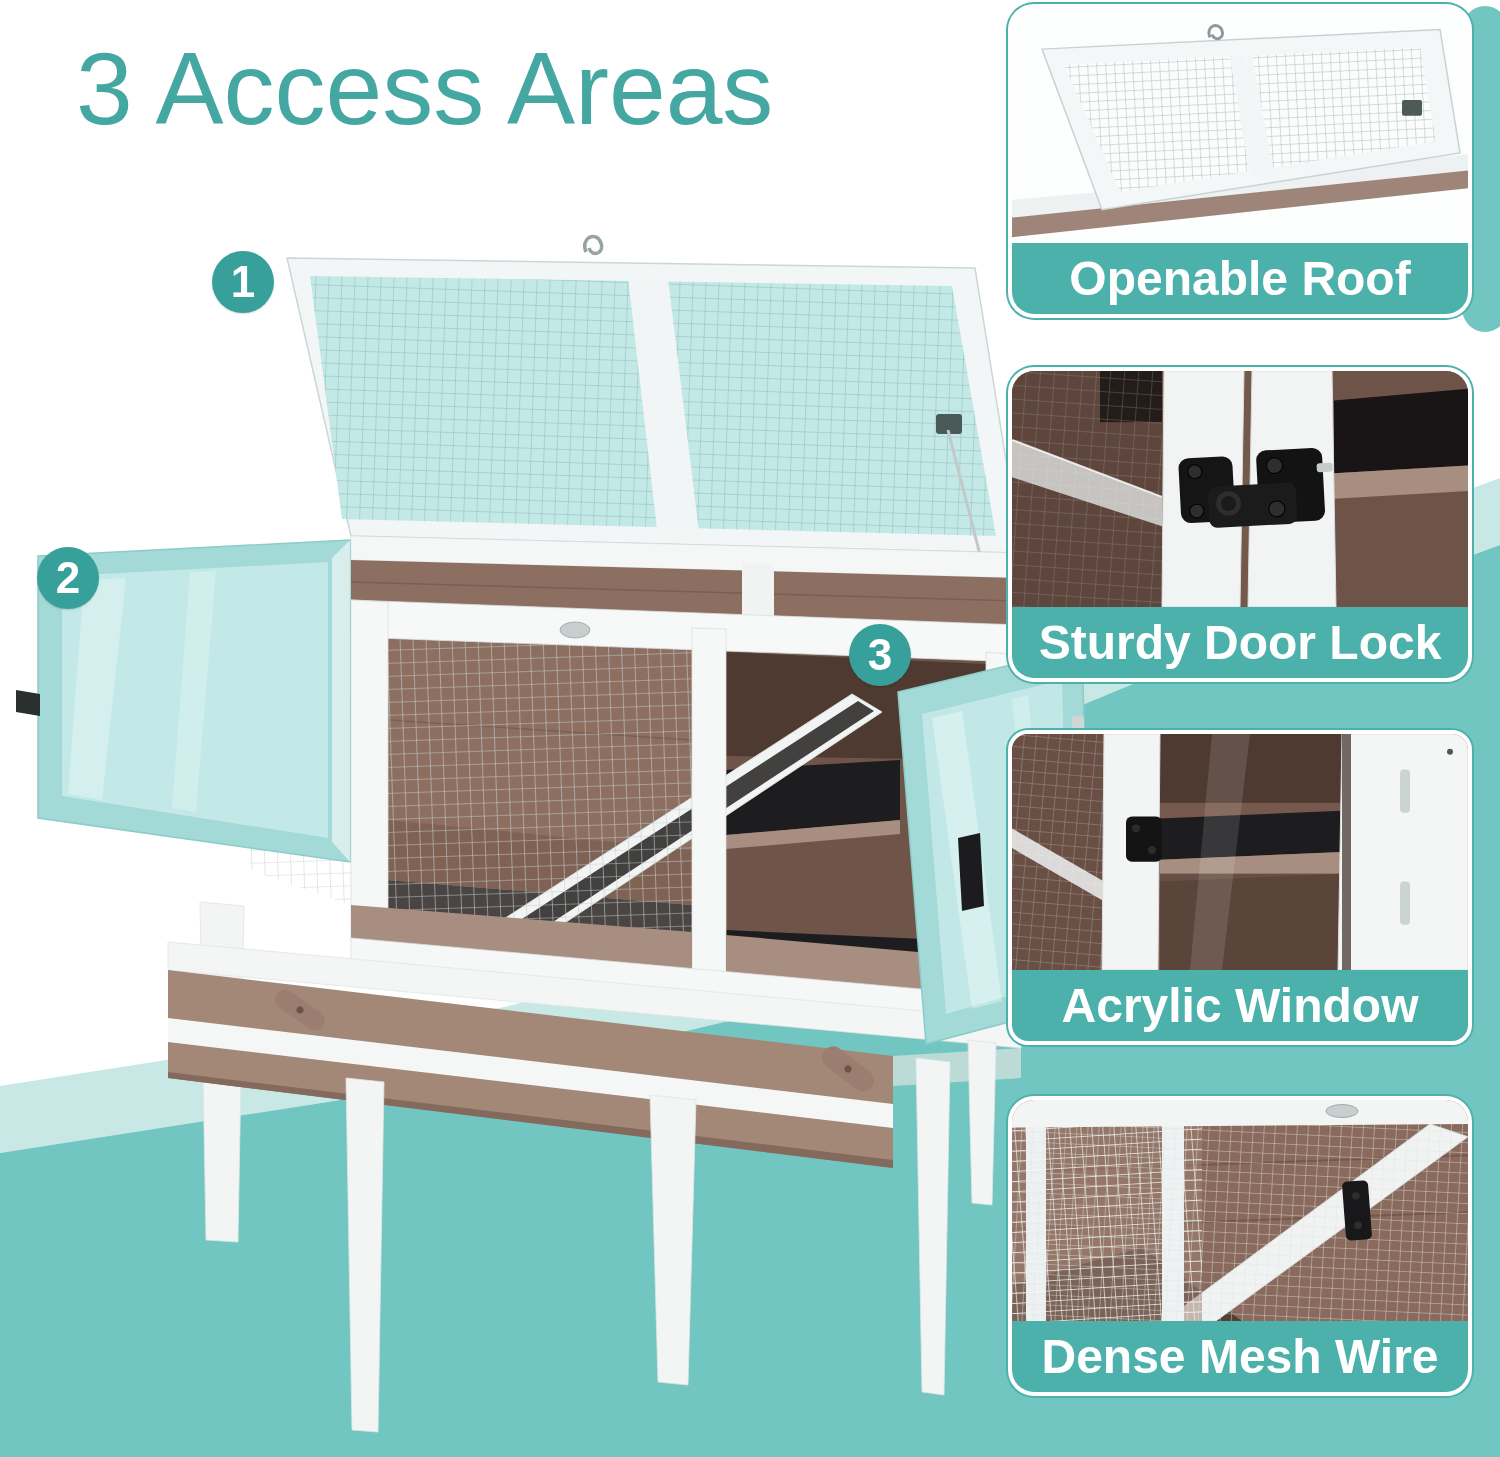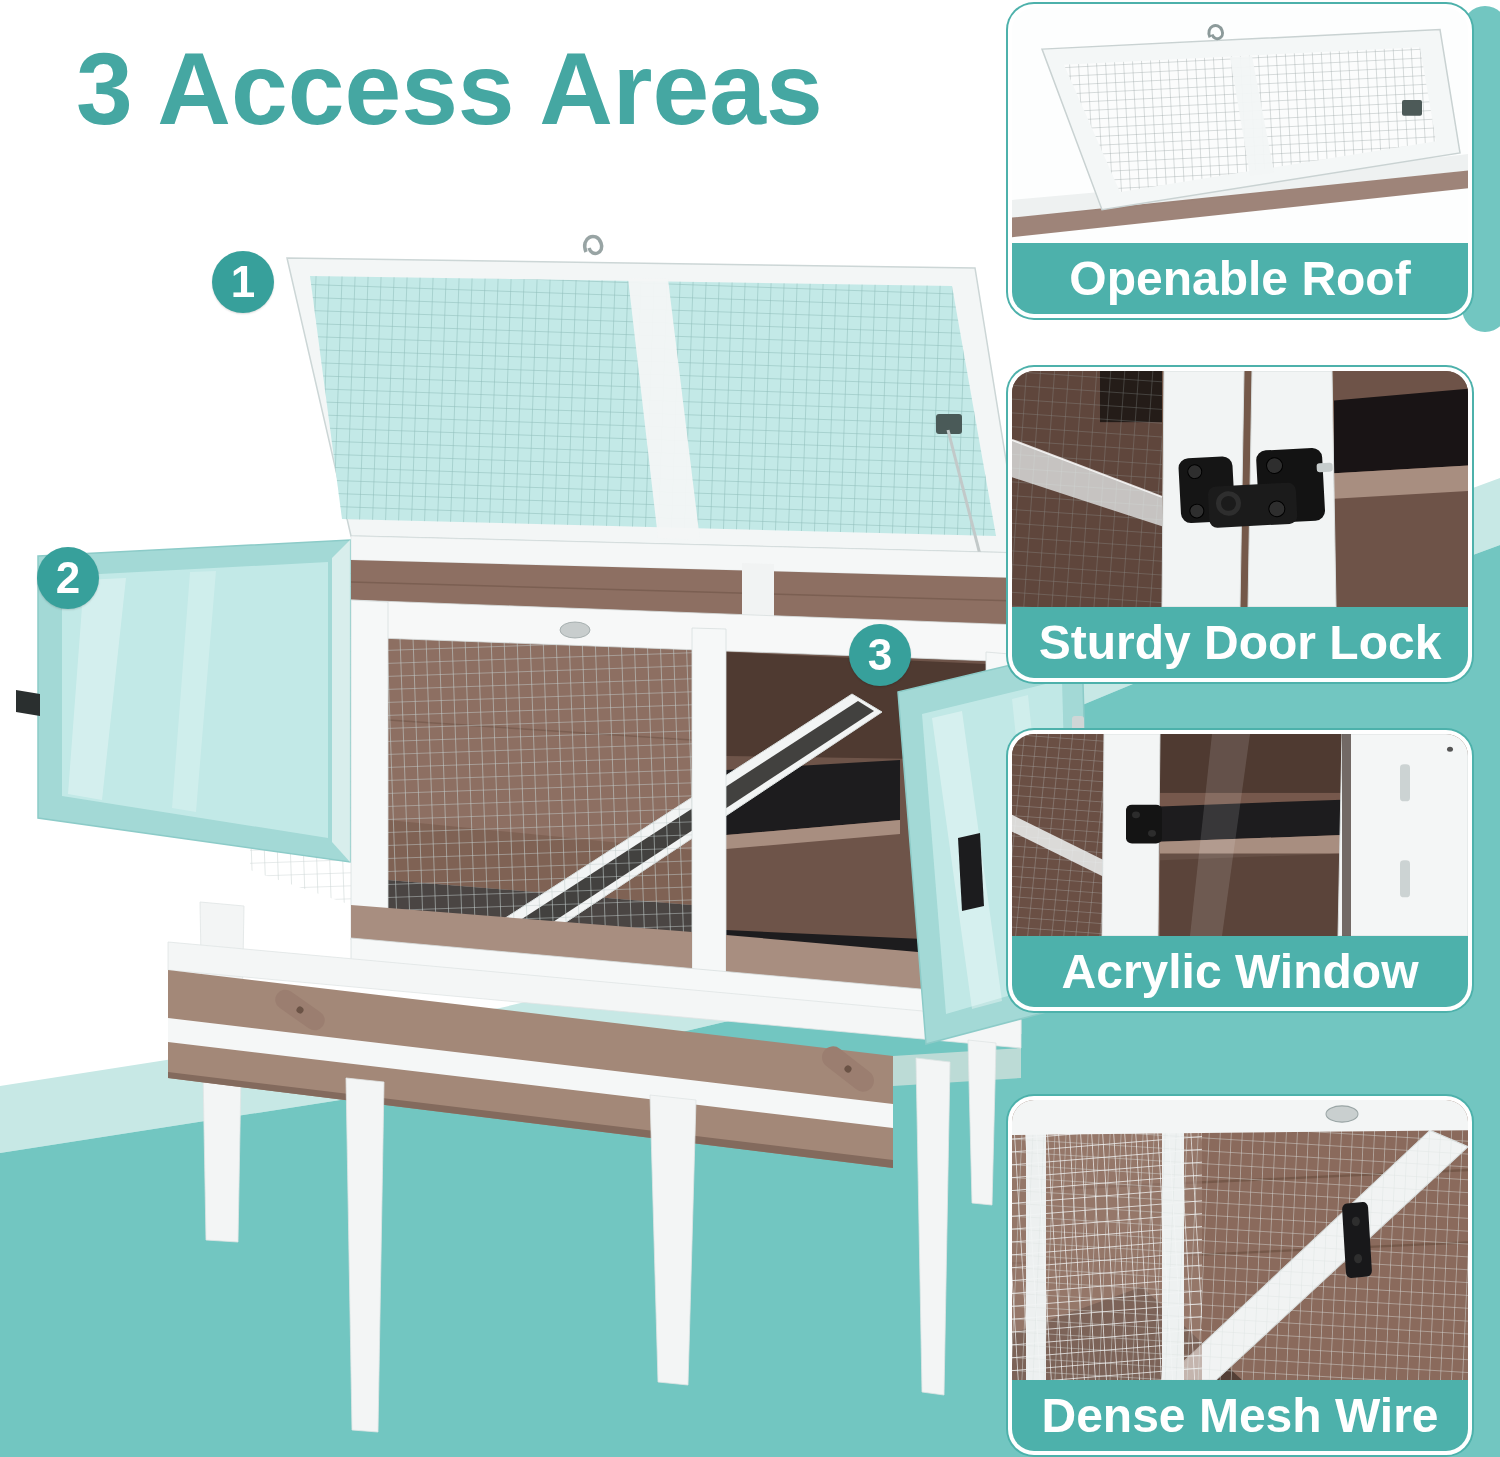--- a/index.html
+++ b/index.html
@@ -1,34 +1,34 @@
 <!DOCTYPE html>
 <html style="--c-title: #45a7a2; --c-badge: #37a09b; --c-capbar: #4db1ab; --c-caption-text: #ffffff; --c-bg-teal: #72c6c1; --c-bg-teal-light: #c7e8e5; --c-aqua: #c3e9e7; --c-aqua-frame: #a3d9d6; --c-wood: #8d6f62; --c-wood-dark: #745849; --c-wood-light: #a88e80; --c-tray: #a38878; --c-ink: #1d1c1e; --c-mesh: #c3cecd; --c-white-frame: #f5f7f7;"><head>
 <meta charset="utf-8">
 <style>
   html,body{margin:0;padding:0;background:#fff;}
   .canvas{position:relative;width:1500px;height:1457px;overflow:hidden;background:#fff;
           font-family:"Liberation Sans", sans-serif;}
   .scene{position:absolute;left:0;top:0;width:1500px;height:1457px;}
   .page-title{position:absolute;left:76px;top:36px;margin:0;font-size:102px;line-height:1.05;
-          font-weight:bold;color:var(--c-title,#45a7a2);letter-spacing:0;}
+          font-weight:normal;color:var(--c-title,#45a7a2);letter-spacing:0;}
   .marker{position:absolute;width:62px;height:62px;border-radius:50%;
           background:var(--c-badge,#37a09b);color:#fff;display:flex;align-items:center;
           justify-content:center;font-size:44px;font-weight:bold;
           box-shadow:0 1px 2px rgba(0,0,0,.15);}
   .m1{left:212px;top:251px;}
   .m2{left:37px;top:547px;}
   .m3{left:849px;top:624px;}
   .panel{position:absolute;left:1008px;width:464px;border-radius:26px;overflow:hidden;
          box-sizing:border-box;border:4px solid #fff;
          box-shadow:0 0 0 2px var(--c-capbar,#4db1ab);background:#fff;}
   .p1{top:4px;height:314px;}
   .p2{top:367px;height:315px;}
-  .p3{top:730px;height:281px;}
-  .p4{top:1096px;height:359px;}
+  .p3{top:730px;height:315px;border-radius:20px;}
+  .p4{top:1096px;height:300px;}
   .photo{position:absolute;left:0;top:0;right:0;bottom:71px;}
   .photo svg{width:100%;height:100%;display:block;}
   .caption{position:absolute;left:0;right:0;bottom:0;height:71px;
            background:var(--c-capbar,#4db1ab);color:var(--c-caption-text,#fff);
            display:flex;align-items:center;justify-content:center;
            font-size:48px;font-weight:bold;}
 </style>
 </head>
 <body>
 

